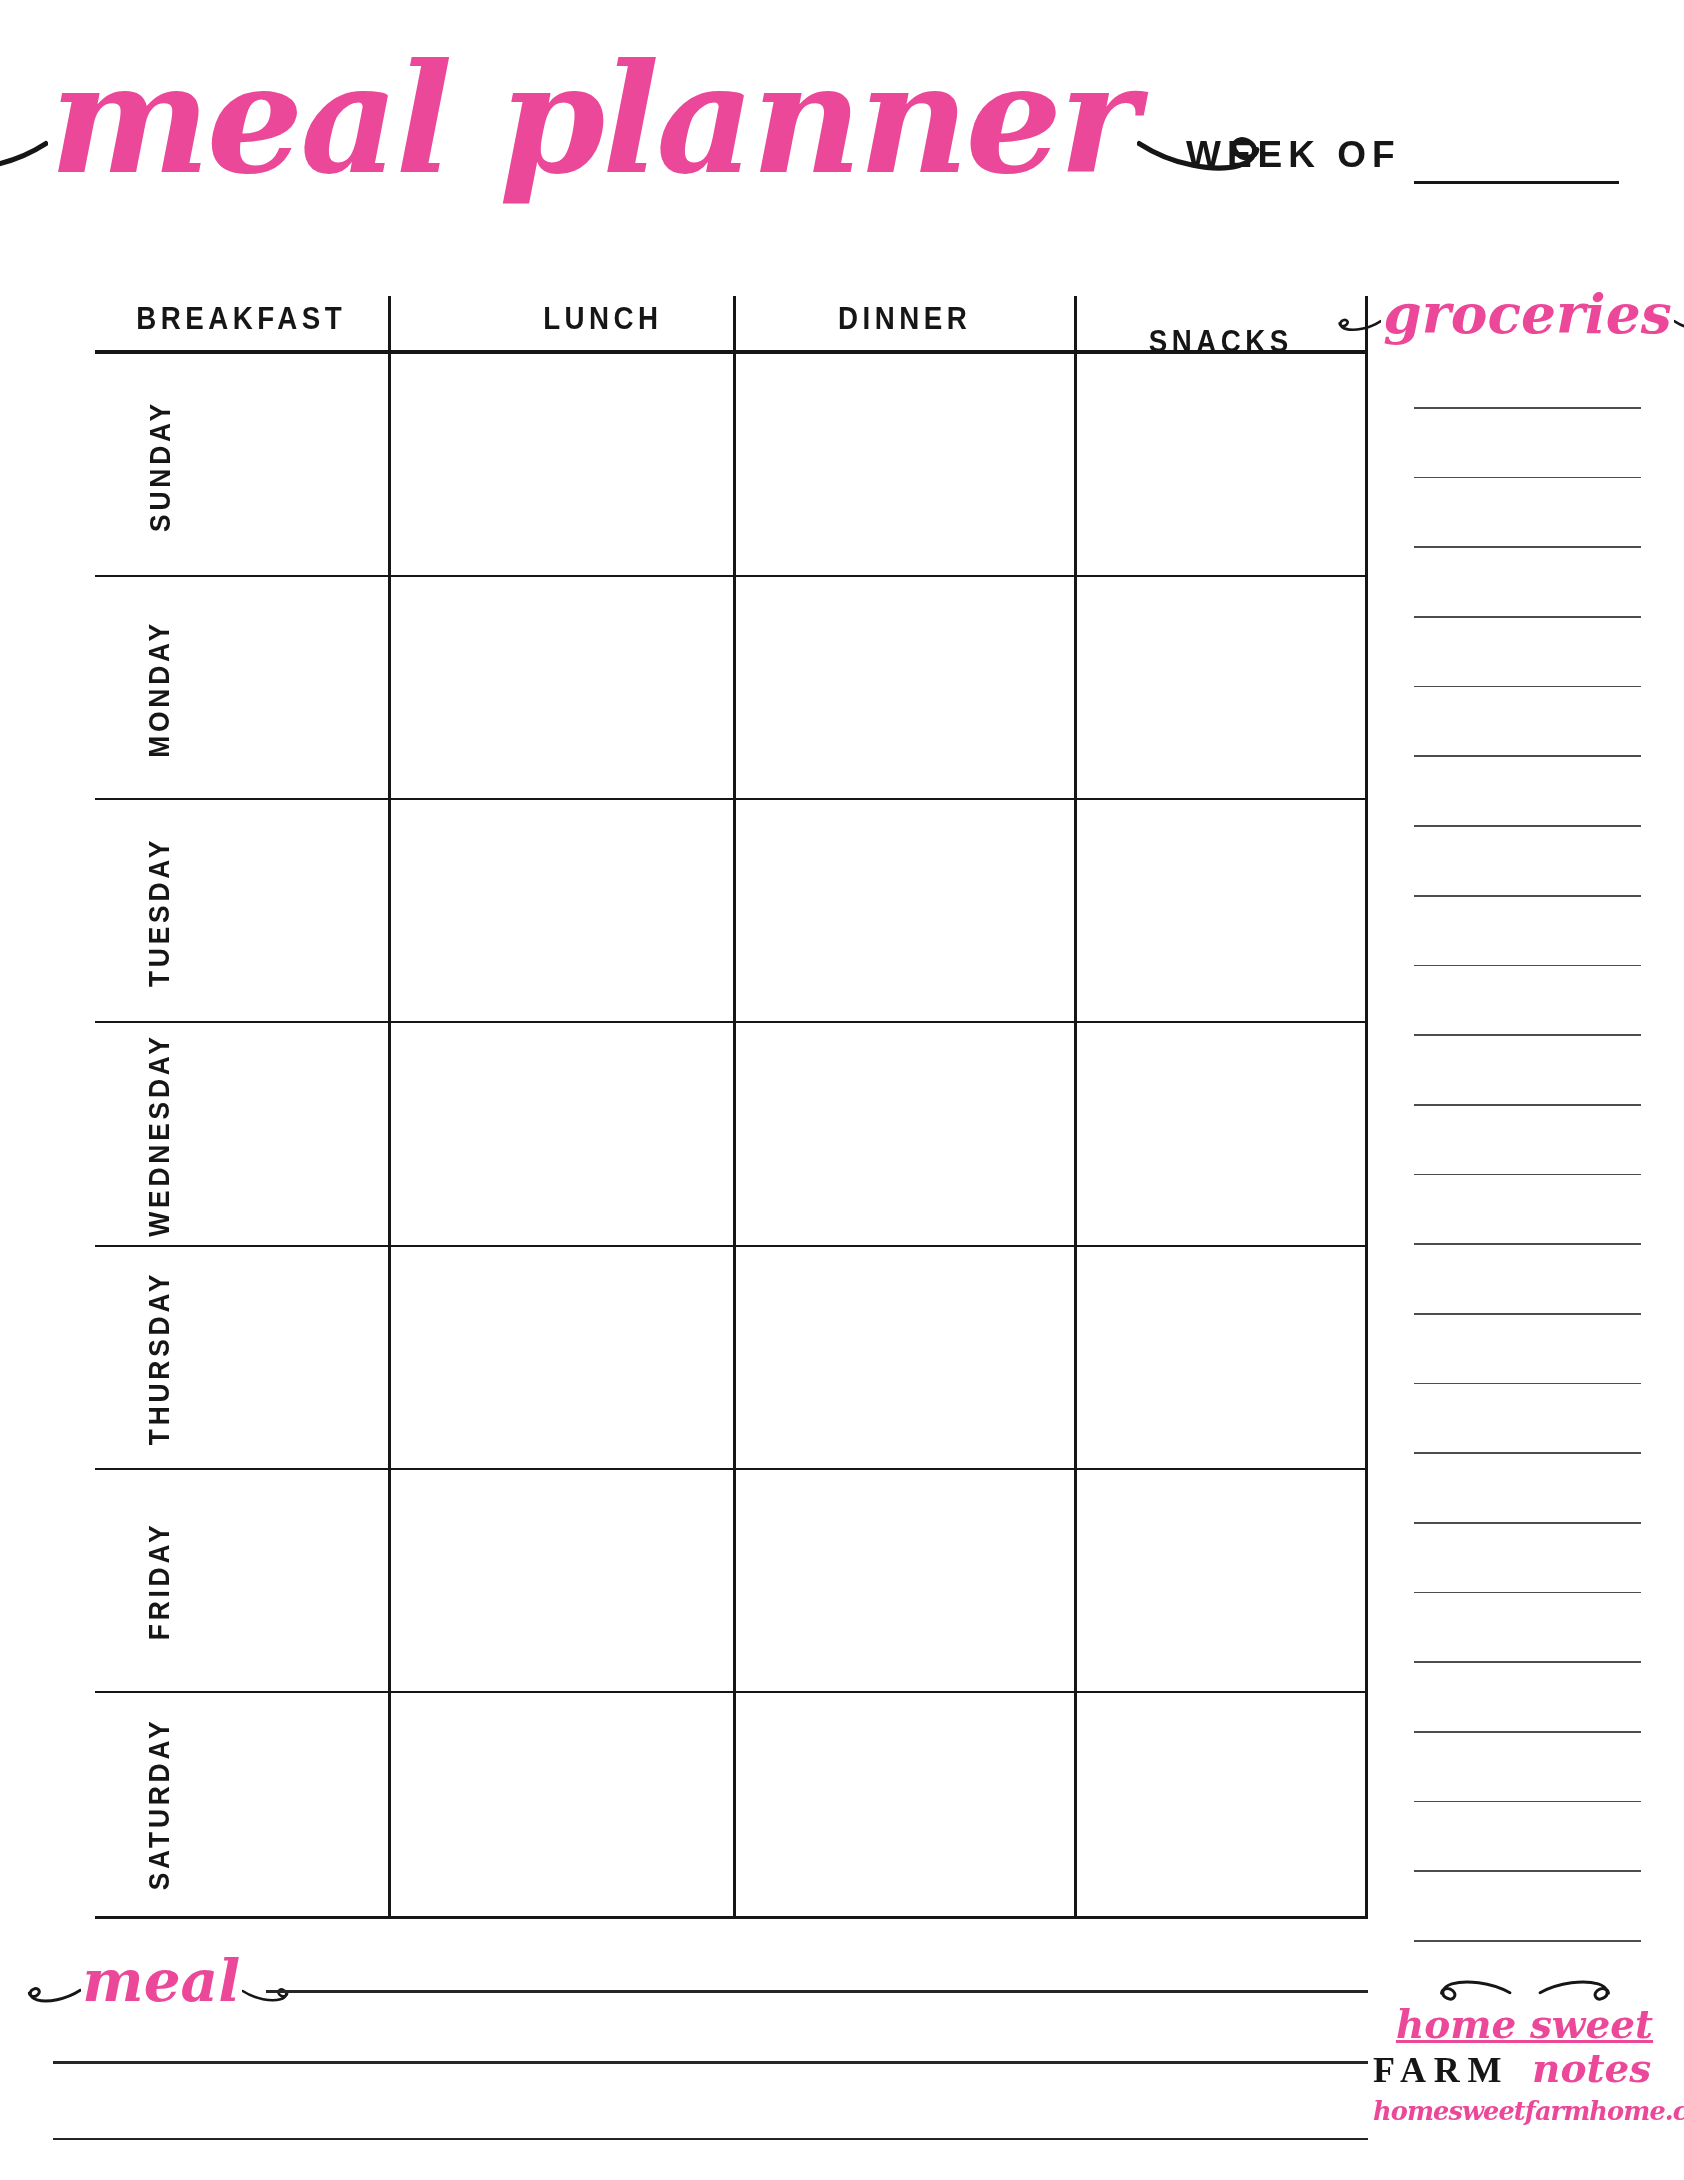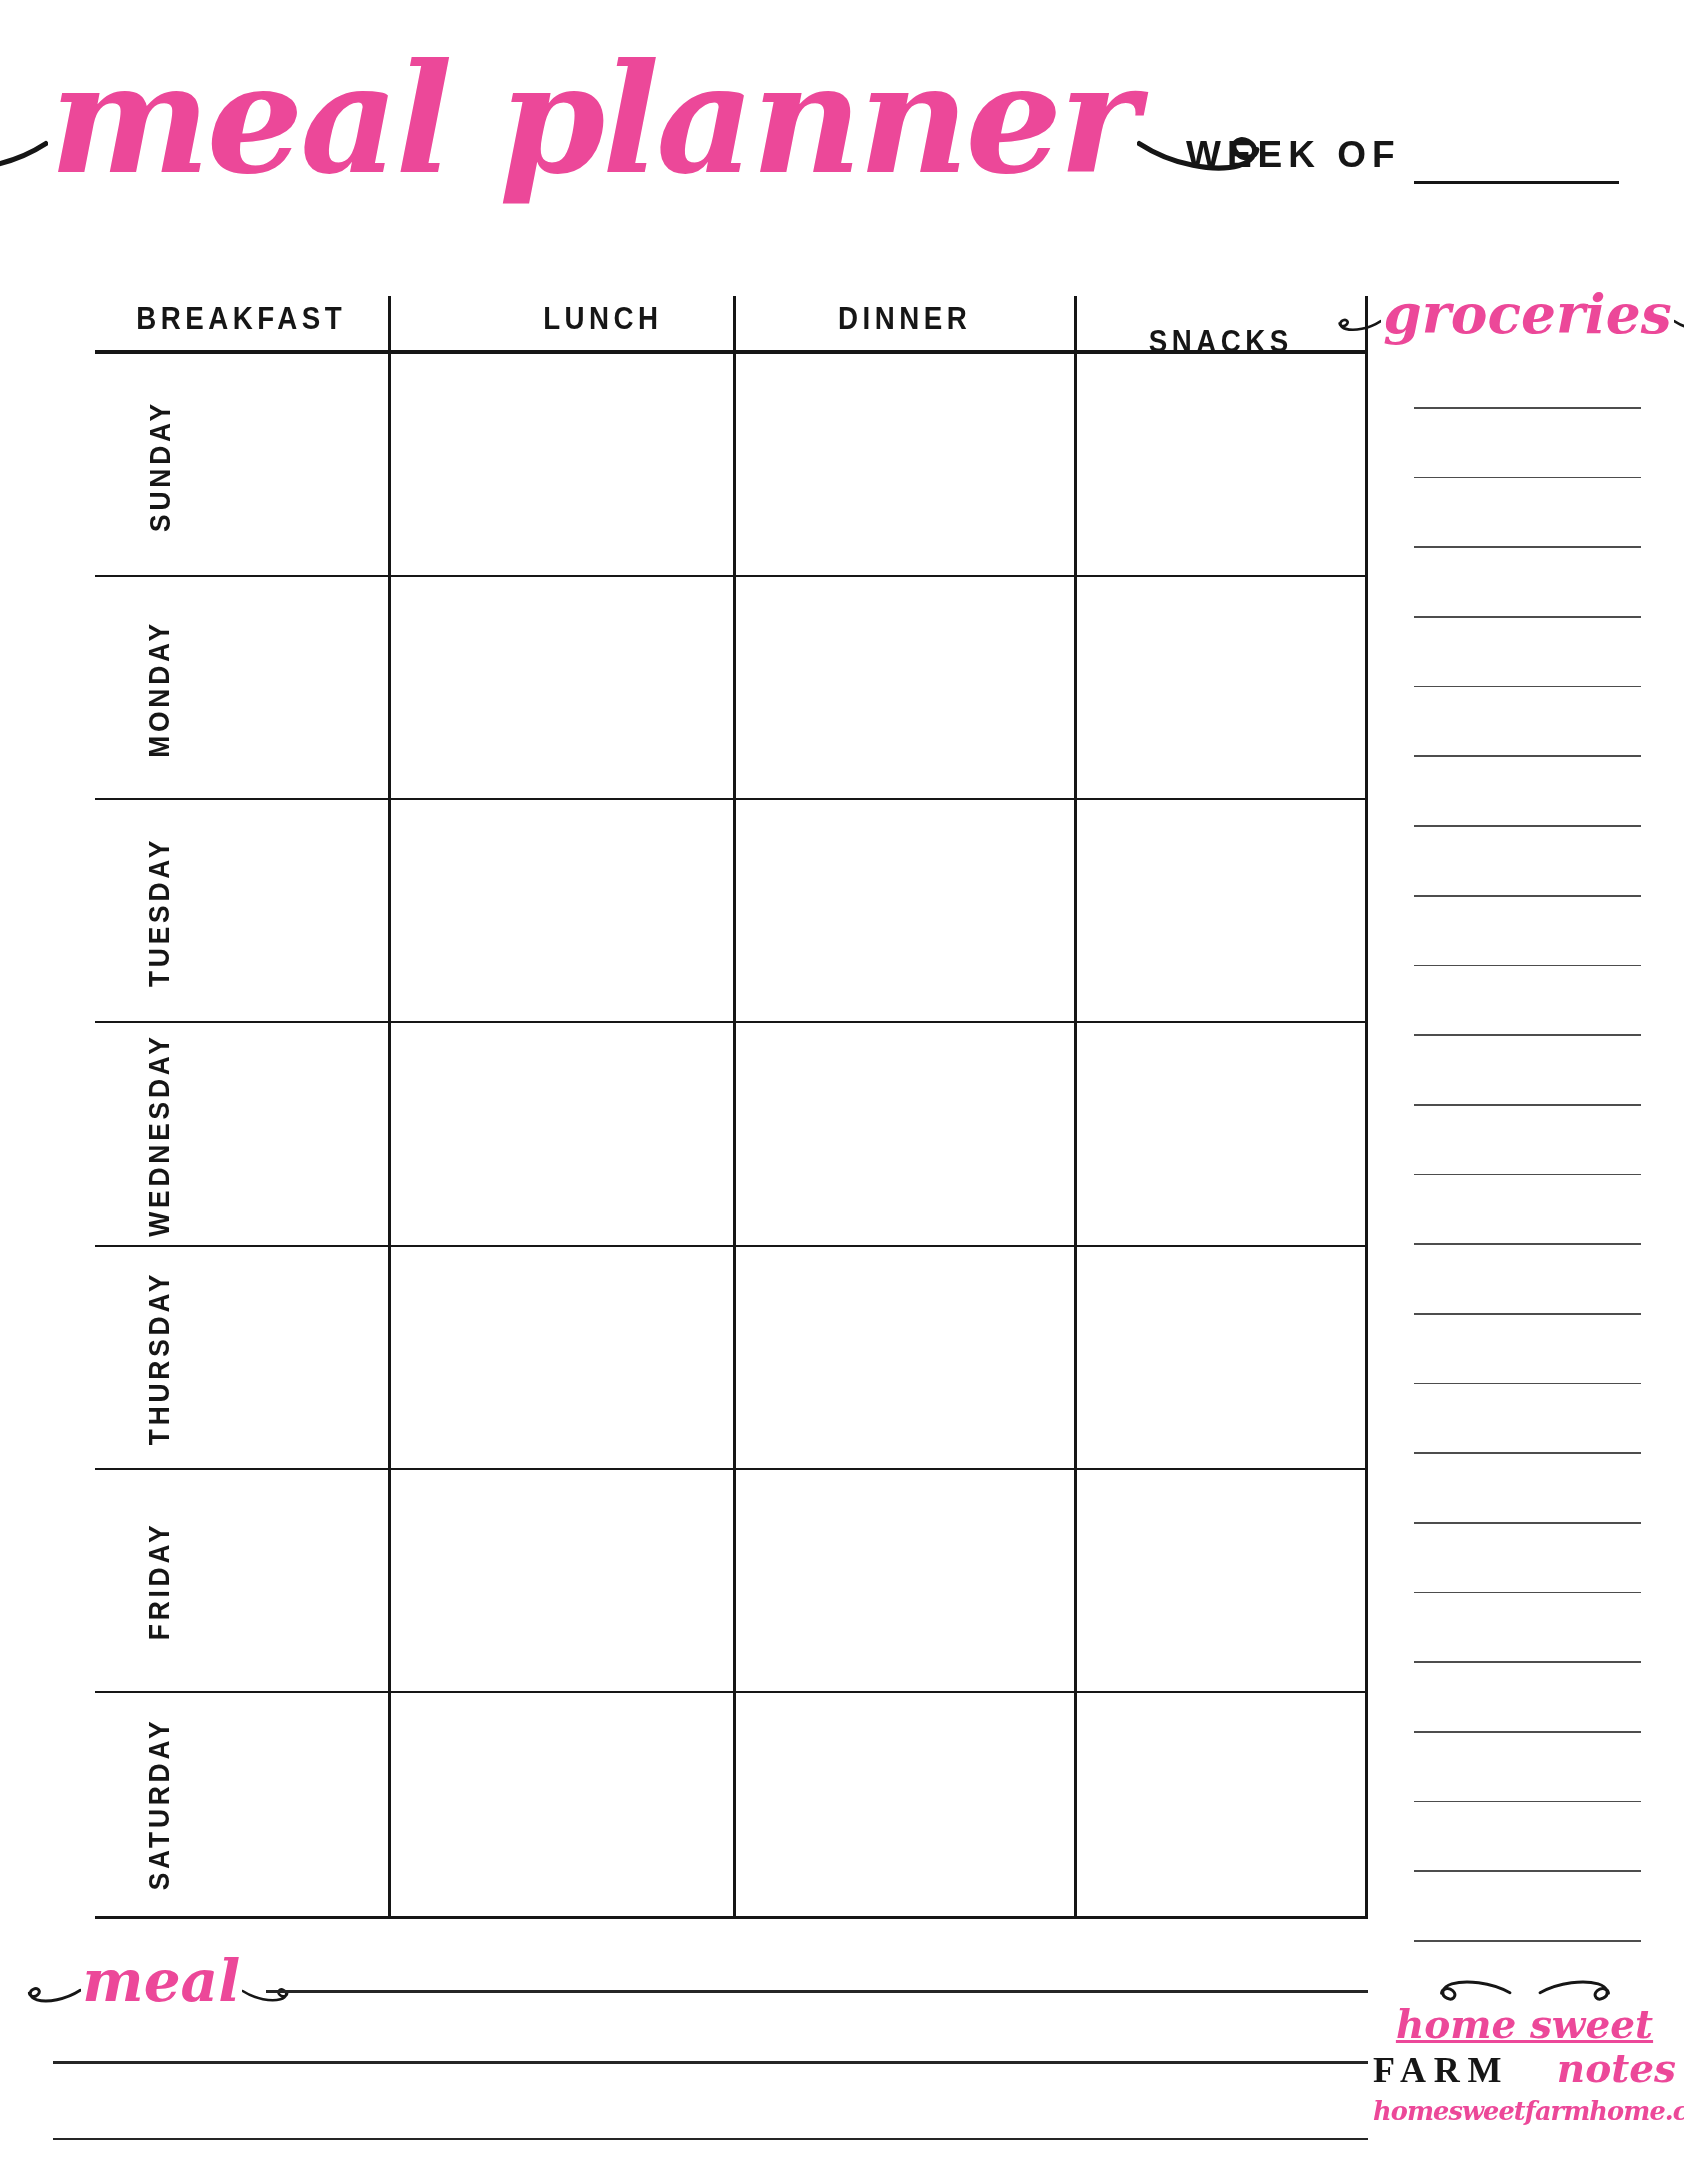--- a/index.html
+++ b/index.html
@@ -84,21 +84,21 @@
   .notes-line-first{left:266px;top:1990px;width:1102px;}
   .notes-lines-rest{left:53px;top:2061px;width:1315px;}
   .notes-lines-rest .notes-line{margin-bottom:74px;}
 
   
   .logo{
     left:1373px;top:1978px;width:303px;text-align:center;line-height:1;
   }
   .logo-flourish{display:flex;justify-content:center;align-items:center;gap:0;margin-bottom:1.7px;}
   .logo-line1{font-size:39px;margin-bottom:5.1px;text-decoration:underline;}
-  .logo-line2{display:flex;align-items:baseline;justify-content:space-between;gap:13px;margin-bottom:11px;}
+  .logo-line2{display:flex;align-items:baseline;justify-content:flex-start;gap:23px;margin-bottom:11px;}
   .logo-farm{
     font-family:"Liberation Serif",serif;font-weight:700;font-size:36px;
     letter-spacing:7.7px;display:inline-block;
   }
   .logo-home{font-size:39px;}
   .logo-url{font-size:25.6px;letter-spacing:-0.9px;}
 </style>
 </head>
 <body>
 

